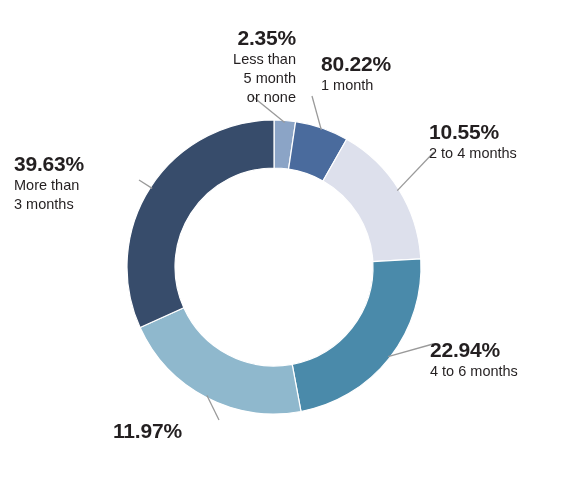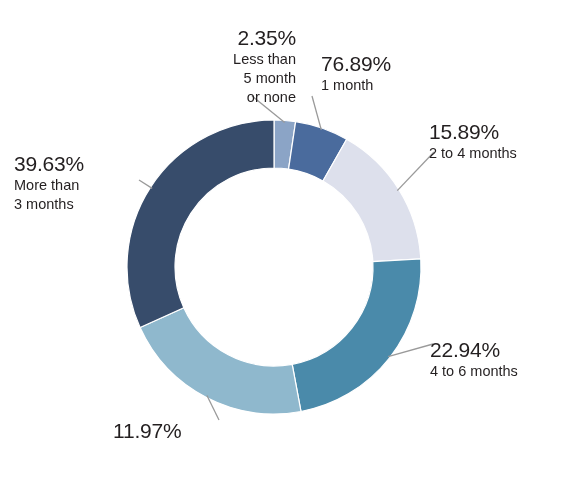--- a/index.html
+++ b/index.html
@@ -32,21 +32,21 @@
     height: 491px;
     display: block;
   }
 
   .callout {
     position: absolute;
     color: #231f20;
   }
   .callout .pct {
     font-size: 21px;
-    font-weight: normal;
+    font-weight: bold;
     letter-spacing: -0.2px;
     line-height: 24px;
     white-space: nowrap;
     display: block;
   }
   .callout .lbl {
     font-size: 14.5px;
     font-weight: normal;
     line-height: 19px;
     display: block;
@@ -89,26 +89,26 @@
   </svg>
 
   <div class="callout align-right" id="callout-less-than-1-month">
     <span class="pct">2.35%</span>
     <span class="lbl">Less than
 5 month
 or none</span>
   </div>
 
   <div class="callout align-left" id="callout-1-month">
-    <span class="pct">76.89%</span>
+    <span class="pct">80.22%</span>
     <span class="lbl">1 month</span>
   </div>
 
   <div class="callout align-left" id="callout-2-to-3-months">
-    <span class="pct">15.89%</span>
+    <span class="pct">10.55%</span>
     <span class="lbl">2 to 4 months</span>
   </div>
 
   <div class="callout align-left" id="callout-4-to-6-months">
     <span class="pct">22.94%</span>
     <span class="lbl">4 to 6 months</span>
   </div>
 
   <div class="callout align-left" id="callout-7-to-12-months">
     <span class="pct">11.97%</span>

